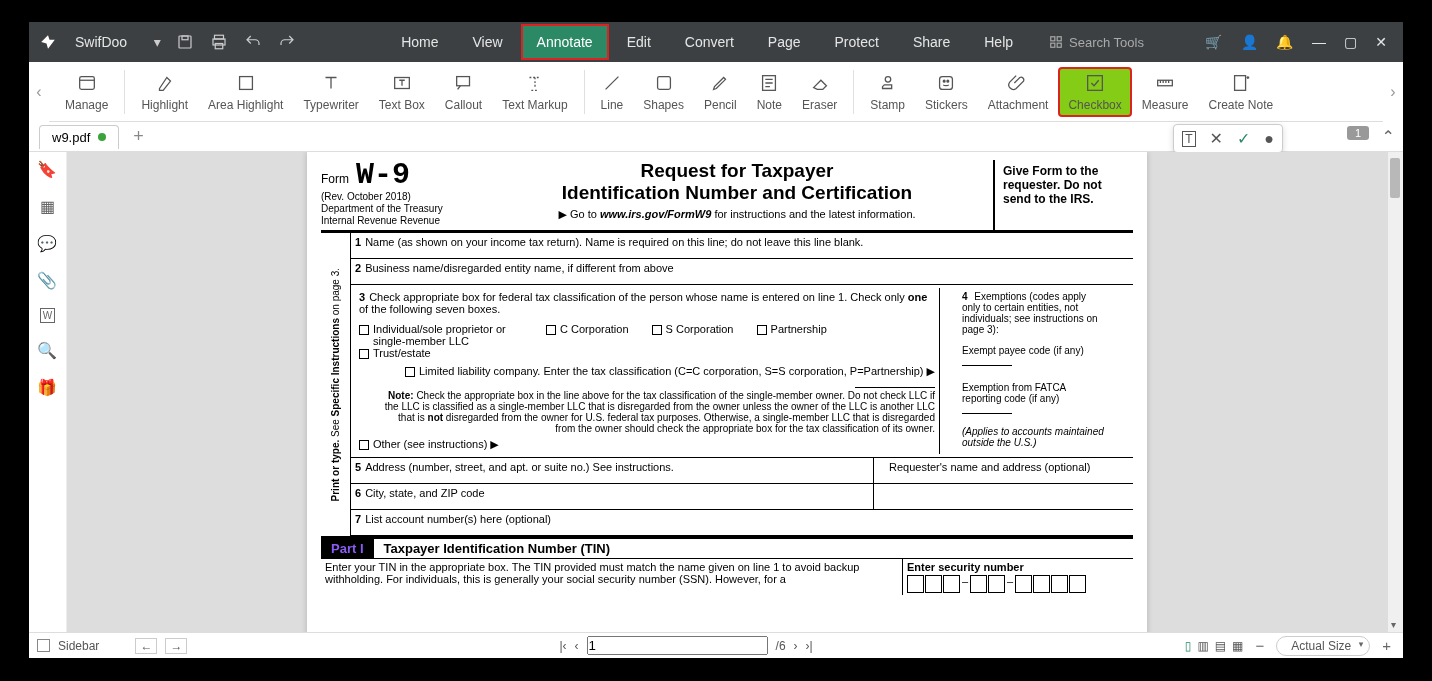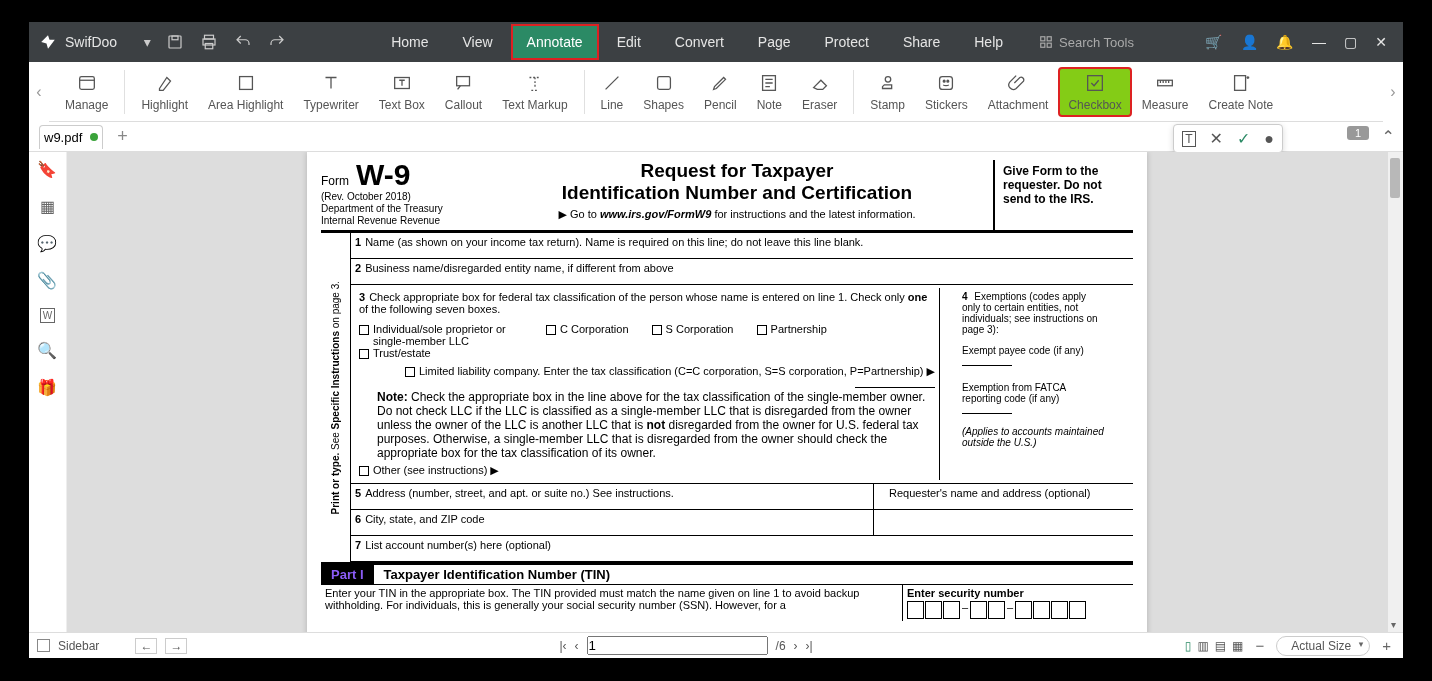--- a/index.html
+++ b/index.html
@@ -1,77 +1,77 @@
 <!DOCTYPE html>
 <html><head>
 <meta charset="utf-8">
 <style>
   * { box-sizing: border-box; margin: 0; padding: 0; font-family: -apple-system, "Segoe UI", Arial, sans-serif; }
   body { background: #000; width: 1432px; height: 681px; overflow: hidden; }
   .app { position: absolute; left: 29px; top: 22px; width: 1374px; height: 636px; background: #fff; display: flex; flex-direction: column; }
   
   .titlebar { height: 40px; background: #3c4043; display: flex; align-items: center; color: #e5e5e5; font-size: 14px; }
-  .logo { display: flex; align-items: center; gap: 8px; padding: 0 10px; }
+  .logo { display: flex; align-items: center; gap: 18px; padding: 0 10px; }
   .logo svg { width: 18px; height: 18px; fill: #fff; }
   .qa { display: flex; align-items: center; gap: 14px; padding: 0 8px; }
   .qa-btn { width: 20px; height: 20px; display: flex; align-items: center; justify-content: center; cursor: pointer; }
   .menu { display: flex; align-items: center; gap: 2px; margin-left: 80px; }
   .menu-item { padding: 10px 16px; cursor: pointer; font-size: 14px; }
   .menu-item.active { background: #2b8a65; border: 2px solid #d22; padding: 8px 14px; color:#fff; }
   .search-tools { margin-left: 20px; display: flex; align-items: center; gap: 6px; color: #aaa; font-size: 13px; }
   .winctrl { margin-left: auto; display: flex; align-items: center; gap: 18px; padding-right: 16px; }
   .winctrl span { cursor:pointer; }
   
   .ribbon-wrap { display:flex; align-items:center; }
   .ribbon-arrow { width:20px; display:flex; align-items:center; justify-content:center; color:#999; cursor:pointer; height:60px;}
   .ribbon { flex:1; height: 60px; background: #fff; border-bottom: 1px solid #ddd; display: flex; align-items: center; gap: 0; padding: 4px 6px; overflow:hidden; }
   .tool { display: flex; flex-direction: column; align-items: center; justify-content: center; gap: 4px; padding: 3px 8px; cursor:pointer; color:#555; font-size:12px; white-space:nowrap; border:2px solid transparent; border-radius:4px;}
   .tool svg { width:22px; height:22px; stroke:#555; fill:none; stroke-width:1.4; }
   .tool.hl { border-color:#d22; background:#84cc16;justify-content:center; }
   .sep { width:1px; height:44px; background:#e0e0e0; margin:0 6px;}
   
   .tabbar { height: 30px; display: flex; align-items: center; border-bottom:1px solid #ddd; padding-left:10px; position:relative;}
-  .doctab { display:flex; align-items:center; gap:8px; padding:4px 4px; font-size:13px; border:1px solid #ccc; border-bottom:none; border-radius:4px 4px 0 0; background:#fff;}
+  .doctab { display:flex; align-items:center; gap:8px; padding:4px 12px; font-size:13px; border:1px solid #ccc; border-bottom:none; border-radius:4px 4px 0 0; background:#fff;}
   .dot { width:8px; height:8px; border-radius:50%; background:#3aa33a;}
   .addtab { margin-left:8px; font-size:18px; color:#888; cursor:pointer; padding:0 6px;}
   .cb-float { position:absolute; right:120px; top:2px; background:#fff; border:1px solid #ccc; border-radius:4px; box-shadow:0 2px 6px rgba(0,0,0,.15); padding:4px 8px; display:flex; gap:14px; align-items:center;}
   .cb-float span{font-size:16px; color:#555; cursor:pointer;}
   .page-count-badge{position:absolute; right:34px; top:4px; background:#999; color:#fff; font-size:11px; padding:1px 8px; border-radius:3px;}
   .collapse-arrow{position:absolute; right:8px; top:5px; color:#666; cursor:pointer;}
   
   .workspace { flex:1; display:flex; overflow:hidden; position:relative;}
   .leftbar { width:38px; background:#fff; border-right:1px solid #eee; display:flex; flex-direction:column; align-items:center; padding-top:8px; gap:18px;}
   .leftbar span{ cursor:pointer; color:#666;}
   .canvas { flex:1; background:#ddd; overflow:auto; display:flex; justify-content:center; padding-top:0;}
   .page { background:#fff; width:840px; min-height:600px; box-shadow:0 0 6px rgba(0,0,0,.2); padding:8px 14px 0 14px; font-size:11px; color:#000; position:relative;}
   .scroll-track { width:16px; background:#f0f0f0; border-left:1px solid #ddd; position:relative;}
   .scroll-thumb { position:absolute; top:6px; left:2px; width:10px; height:40px; background:#b8b8b8; border-radius:2px;}
   .scroll-arrow { position:absolute; left:3px; font-size:10px; color:#666;}
   
   .form-head{display:flex; gap:6px; border-bottom:3px solid #000;}
   .fh-left{width:160px; padding:0 4px 4px 0;}
-  .fh-title{font-family: Liberation Sans, sans-serif; font-weight:bold; font-size:30px; line-height:1;}
+  .fh-title{font-family: Liberation Mono, monospace; font-weight:bold; font-size:30px; line-height:1;}
   .fh-form{font-size:12px; margin-right:4px;}
   .fh-rev{font-size:10px;}
   .fh-center{flex:1; text-align:center;}
   .fh-center h1{font-size:19px; font-weight:bold; font-family: Arial;}
   .fh-center .goto{font-size:11px; margin-top:4px;}
   .fh-right{width:140px; border-left:2px solid #000; padding:4px 2px 4px 8px; font-size:12px; font-weight:bold;}
   .form-body{display:flex;}
   .side-rotate{width:30px; border-right:1px solid #000; display:flex; align-items:center; justify-content:center;}
   .side-rotate span{writing-mode:vertical-rl; transform:rotate(180deg); font-size:10px;}
   .rows{flex:1;}
   .row{border-bottom:1px solid #000; padding:3px 4px; font-size:11px; min-height:26px;}
   .row b.num{margin-right:4px;}
   .row3{display:flex;}
   .row3-main{flex:1; padding:3px 4px;}
   .row3-right{width:190px; border-left:1px solid #000; padding:3px 22px; font-size:10px;}
   .cbx{display:inline-block; width:10px; height:10px; border:1.2px solid #000; margin-right:4px; vertical-align:middle;}
   .opt{display:inline-block; margin-right:20px; font-size:11px;}
-  .note{font-size:12px; padding-left:18px;}
+  .note{font-size:10px; padding-left:18px;text-align:right;}
   .row-split{display:flex;}
   .row-split>div:first-child{flex:1; padding:3px 4px;}
   .row-split>div:last-child{width:260px; border-left:1px solid #000; padding:3px 15px;}
   .part-hdr{border-top:3px solid #000; border-bottom:1px solid #000; display:flex; align-items:center;}
   .part-tag{background:#000; color:#8b5cf6; font-weight:bold; padding:2px 10px; font-size:13px;}
   .part-title{font-weight:bold; font-size:13px; padding-left:10px;}
   .tin{display:flex;}
   .tin-text{flex:1; padding:2px 4px; font-size:11px; border-right:1px solid #000;}
   .tin-boxes{width:230px; padding:2px 4px; font-size:11px;}
   .ssn-row{display:flex; gap:1px; margin-top:2px;}

